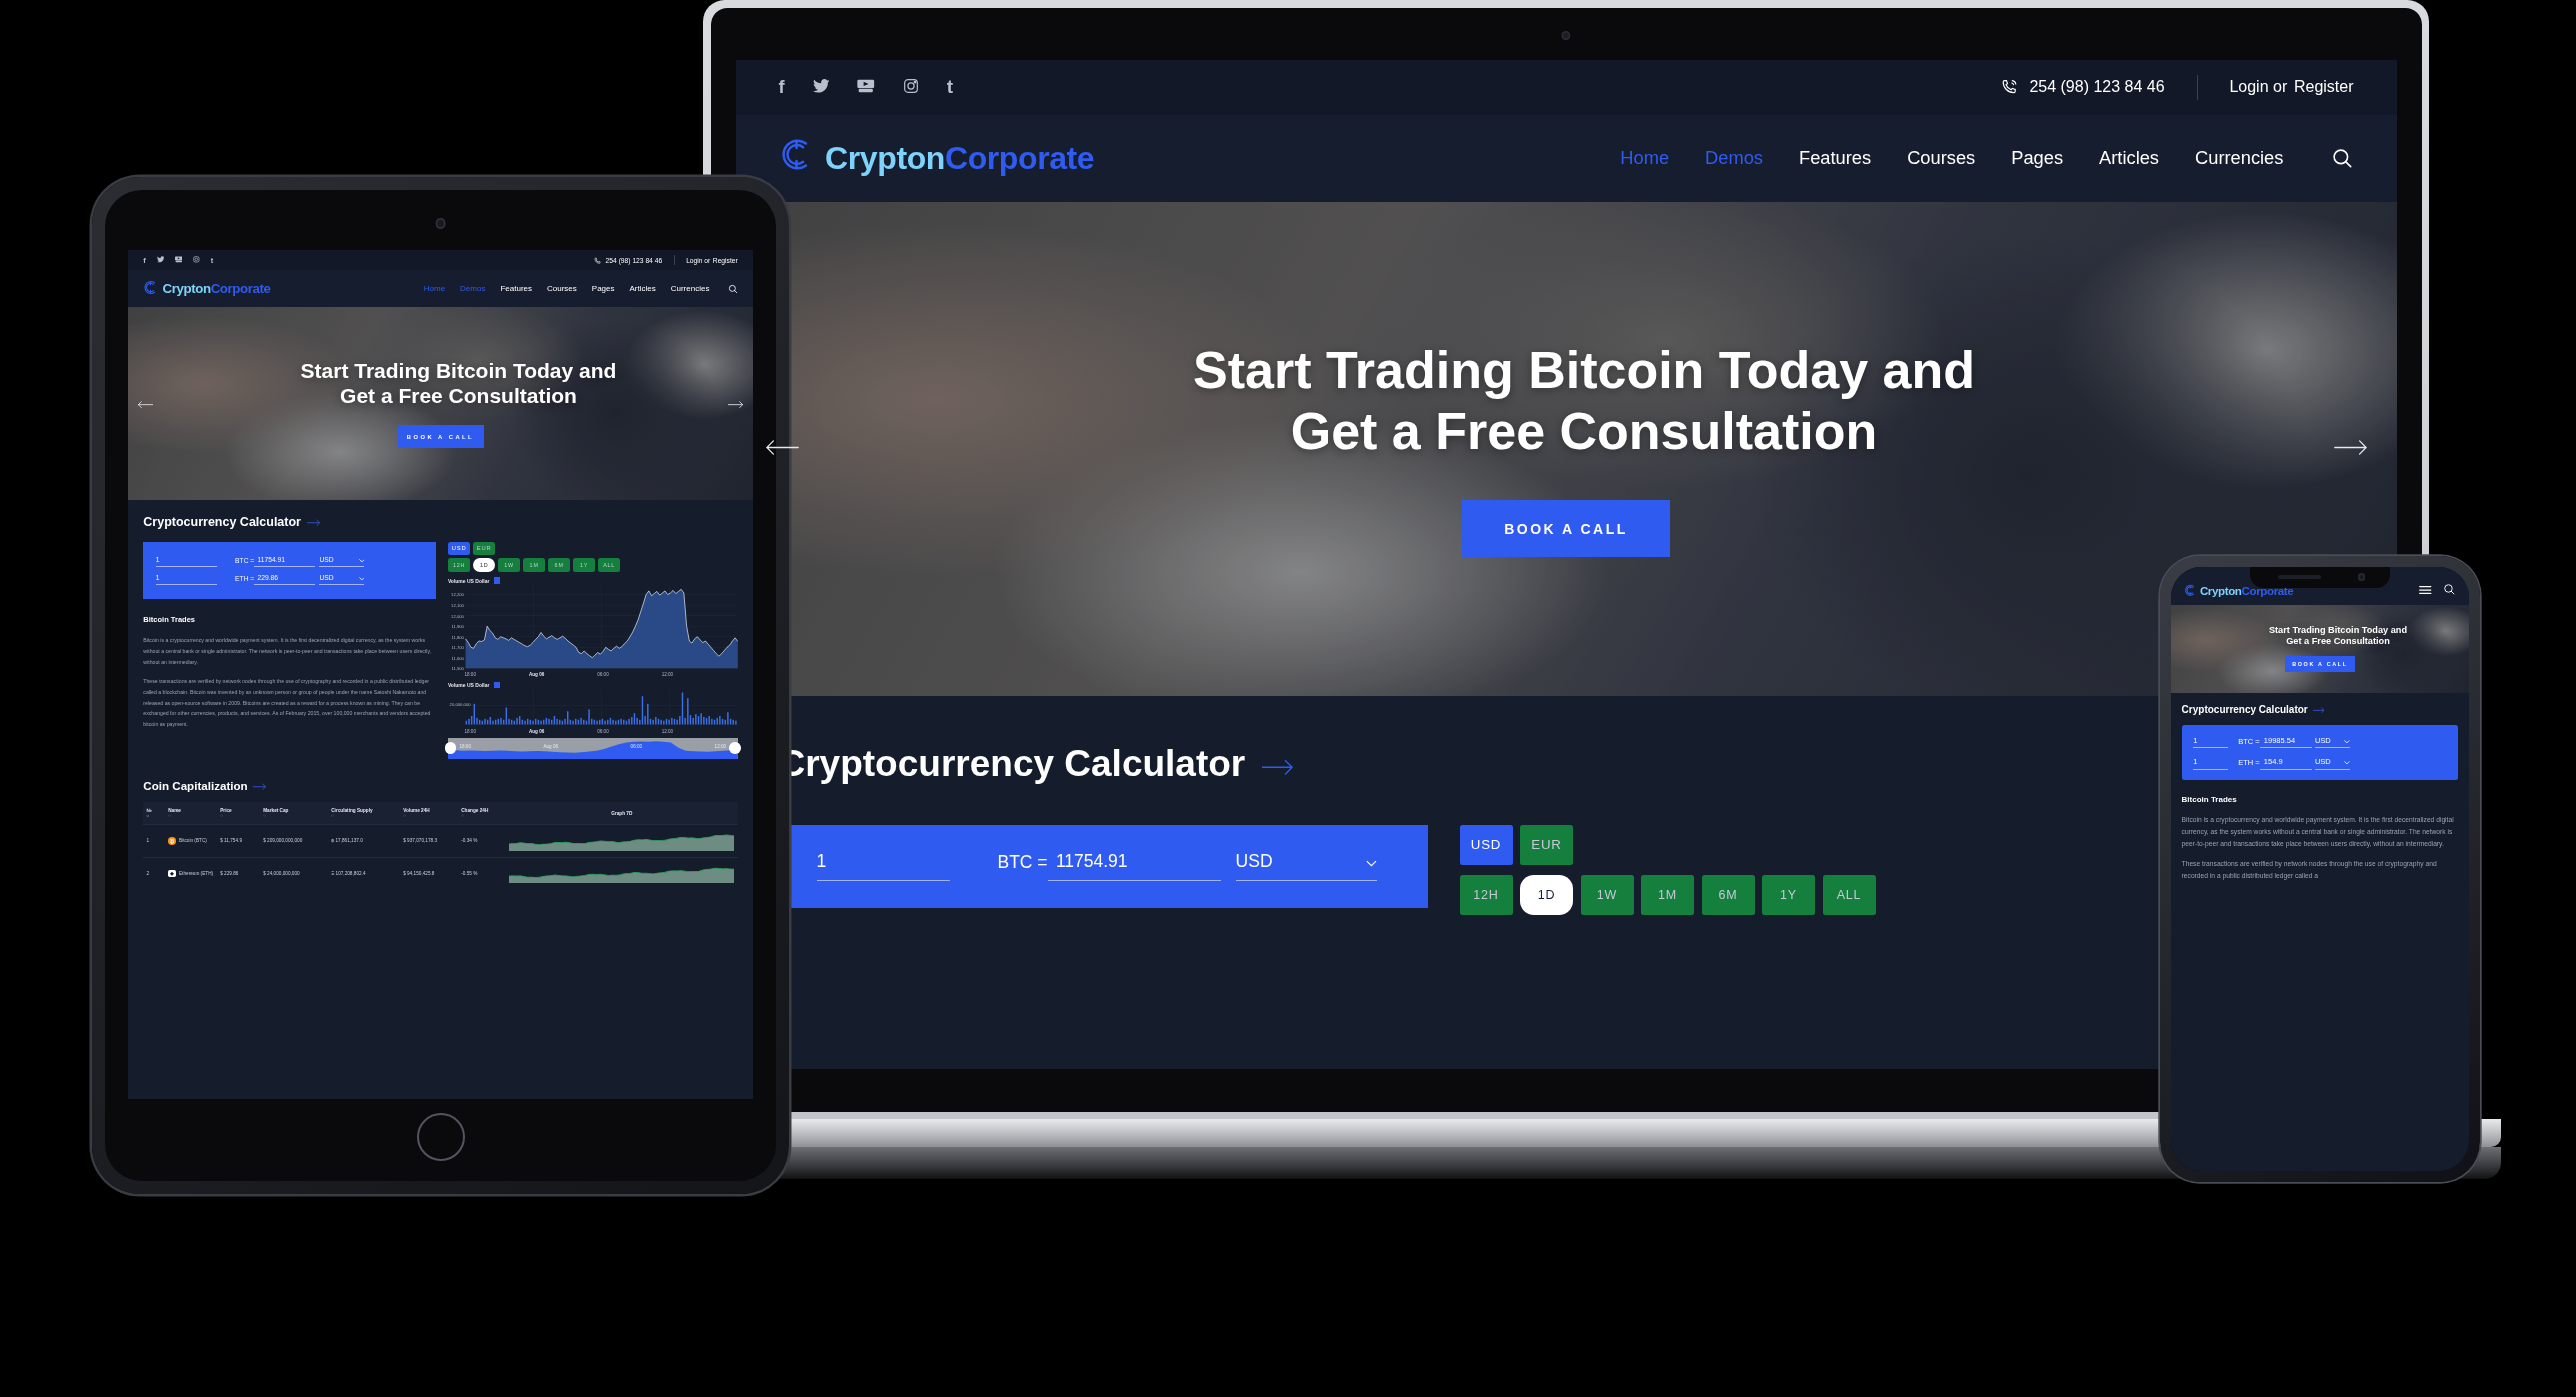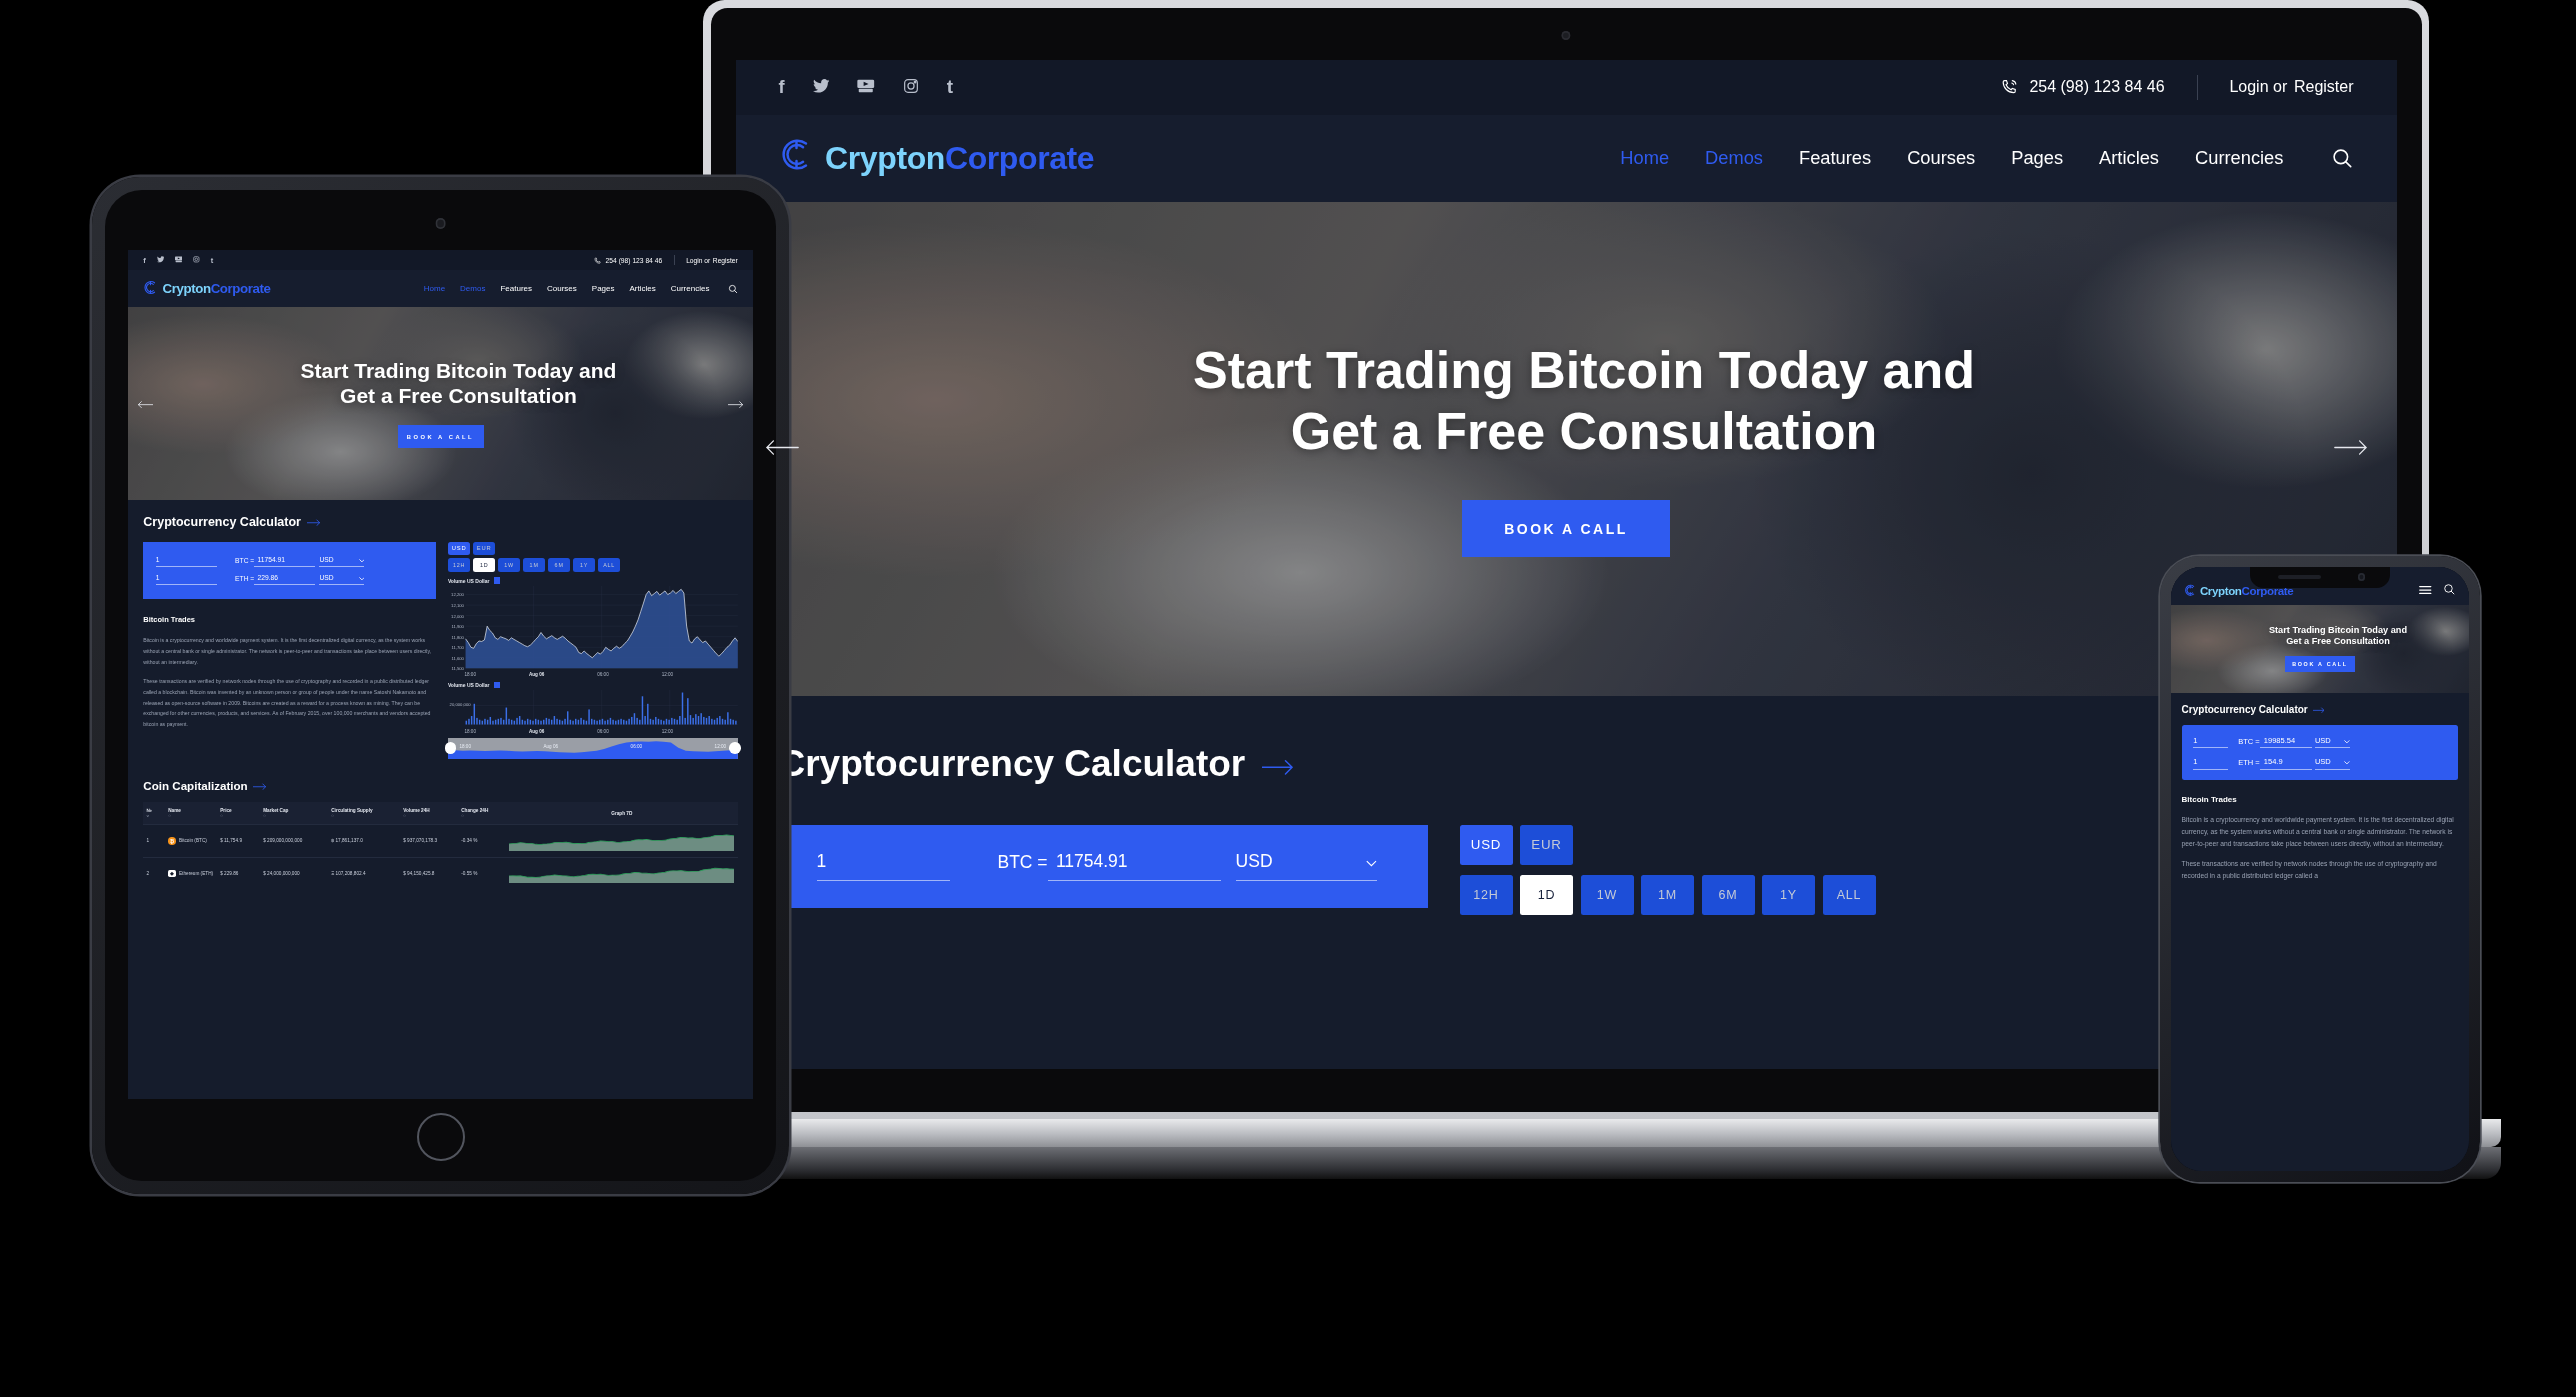--- a/index.html
+++ b/index.html
@@ -43,23 +43,23 @@
   .btn-primary { background:#2f5bf0; color:#fff; text-align:center; letter-spacing:2.5px; font-weight:bold; display:flex; align-items:center; justify-content:center; }
   .arrow-l, .arrow-r { position:absolute; top:50%; transform:translateY(-50%); color:#e6e8ee; z-index:3; }
 
   .sec { background:#151c2c; }
   .sec-title { color:#fff; font-weight:bold; display:flex; align-items:center; }
   .sec-title .ar { color:#2f5bf0; }
 
   .calcbox { background:#2f5bf0; display:flex; flex-direction:column; justify-content:center; }
   .calcrow { display:flex; align-items:flex-end; color:#fff; }
   .fld { border-bottom:0.8px solid rgba(255,255,255,.55); }
-  .pill { background:#1d4ed8; color:#c4cad6; display:flex; align-items:center; justify-content:center; letter-spacing:0.8px; border-radius:2.5px; }
+  .pill { background:#15803d; color:#c4cad6; display:flex; align-items:center; justify-content:center; letter-spacing:0.8px; border-radius:2.5px; }
   .pill.sel-blue { background:#2f5bf0; color:#fff; }
-  .pill.sel-white { background:#fff; color:#11friendly; }
+  .pill.sel-white { background:#fff; color:#11friendly;border-radius:14px; }
   .pill.sel-white { background:#fff; color:#16203a; }
   .pillrow { display:flex; }
 
   .chart-label { color:#e3e7ef; font-weight:bold; display:flex; align-items:center; }
   .chart-label .sw { background:#2f5bf0; display:inline-block; }
   .chartwrap { position:relative; }
   .chart-xl { color:#aeb6c6; display:flex; justify-content:space-between; }
   .chart-xl b { color:#e3e7ef; }
 
   .body-h { color:#fff; font-weight:bold; }

